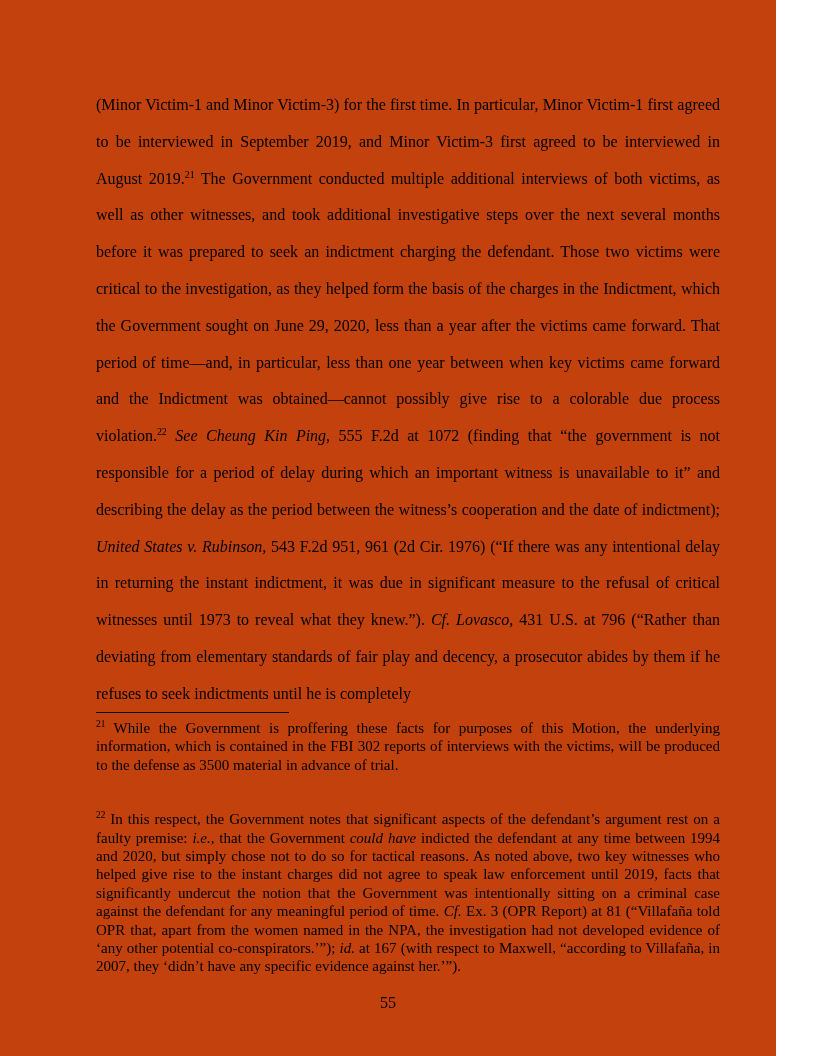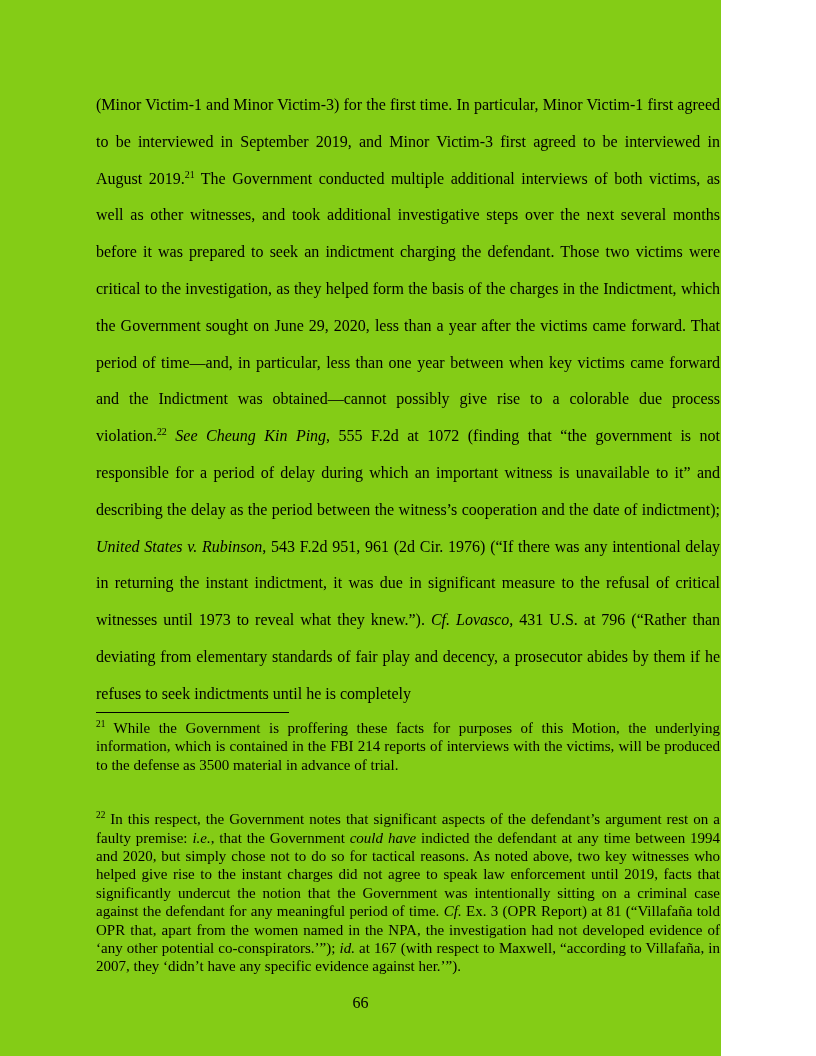--- a/index.html
+++ b/index.html
@@ -2,23 +2,23 @@
 <html><head>
 <meta charset="utf-8">
 <style>
   html, body {
     margin: 0;
     padding: 0;
     background: #ffffff;
   }
   .page {
     position: relative;
-    width: 721px;
+    width: 776px;
     height: 1056px;
-    background: #84cc16;
+    background: #c2410c;
     color: #000000;
     font-family: "Liberation Serif", serif;
     overflow: hidden;
   }
   .body-block {
     position: absolute;
     left: 96px;
     width: 624px;
     top: 87px;
   }
@@ -66,19 +66,19 @@
 <body>
 
 <div class="page">
 
   <div class="body-block">
     <p class="body-para"><span>(Minor Victim-1 and Minor Victim-3) for the first time.  In particular, Minor Victim-1 first agreed to be interviewed in September 2019, and Minor Victim-3 first agreed to be interviewed in August 2019.</span><sup>21</sup><span>  The Government conducted multiple additional interviews of both victims, as well as other witnesses, and took additional investigative steps over the next several months before it was prepared to seek an indictment charging the defendant.  Those two victims were critical to the investigation, as they helped form the basis of the charges in the Indictment, which the Government sought on June 29, 2020, less than a year after the victims came forward.  That period of time—and, in particular, less than one year between when key victims came forward and the Indictment was obtained—cannot possibly give rise to a colorable due process violation.</span><sup>22</sup><span>  </span><span class="it">See Cheung Kin Ping</span><span>, 555 F.2d at 1072 (finding that “the government is not responsible for a period of delay during which an important witness is unavailable to it” and describing the delay as the period between the witness’s cooperation and the date of indictment); </span><span class="it">United States v. Rubinson</span><span>, 543 F.2d 951, 961 (2d Cir. 1976) (“If there was any intentional delay in returning the instant indictment, it was due in significant measure to the refusal of critical witnesses until 1973 to reveal what they knew.”).  </span><span class="it">Cf. Lovasco</span><span>, 431 U.S. at 796 (“Rather than deviating from elementary standards of fair play and decency, a prosecutor abides by them if he refuses to seek indictments until he is completely</span></p>
   </div>
 
   <div class="footnotes">
     <div class="fn-separator"></div>
-    <p class="footnote"><sup>21</sup><span> While the Government is proffering these facts for purposes of this Motion, the underlying information, which is contained in the FBI 214 reports of interviews with the victims, will be produced to the defense as 3500 material in advance of trial.</span></p>
+    <p class="footnote"><sup>21</sup><span> While the Government is proffering these facts for purposes of this Motion, the underlying information, which is contained in the FBI 302 reports of interviews with the victims, will be produced to the defense as 3500 material in advance of trial.</span></p>
     <p class="footnote"><sup>22</sup><span> In this respect, the Government notes that significant aspects of the defendant’s argument rest on a faulty premise: </span><span class="it">i.e.</span><span>, that the Government </span><span class="it">could have</span><span> indicted the defendant at any time between 1994 and 2020, but simply chose not to do so for tactical reasons.  As noted above, two key witnesses who helped give rise to the instant charges did not agree to speak law enforcement until 2019, facts that significantly undercut the notion that the Government was intentionally sitting on a criminal case against the defendant for any meaningful period of time.  </span><span class="it">Cf.</span><span> Ex. 3 (OPR Report) at 81 (“Villafaña told OPR that, apart from the women named in the NPA, the investigation had not developed evidence of ‘any other potential co-conspirators.’”); </span><span class="it">id.</span><span> at 167 (with respect to Maxwell, “according to Villafaña, in 2007, they ‘didn’t have any specific evidence against her.’”).</span></p>
   </div>
 
-  <div class="page-number">66</div>
+  <div class="page-number">55</div>
 
 </div>
 
 </body></html>

